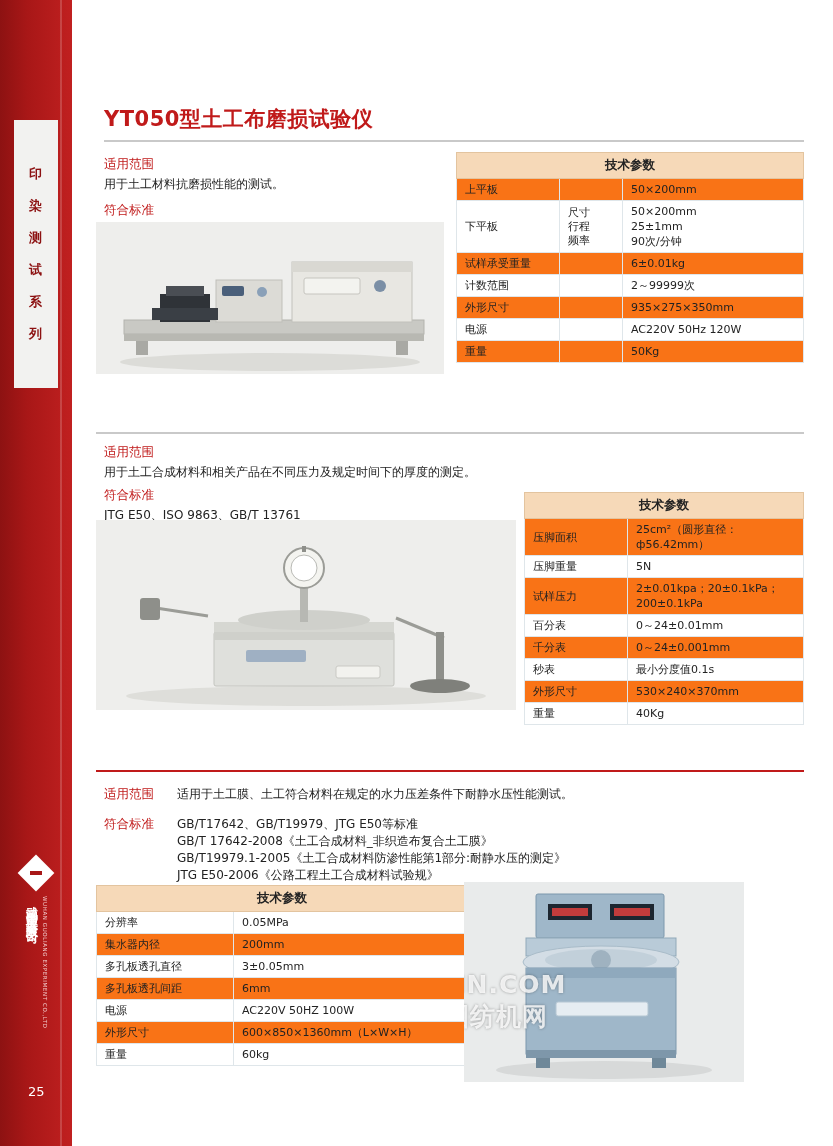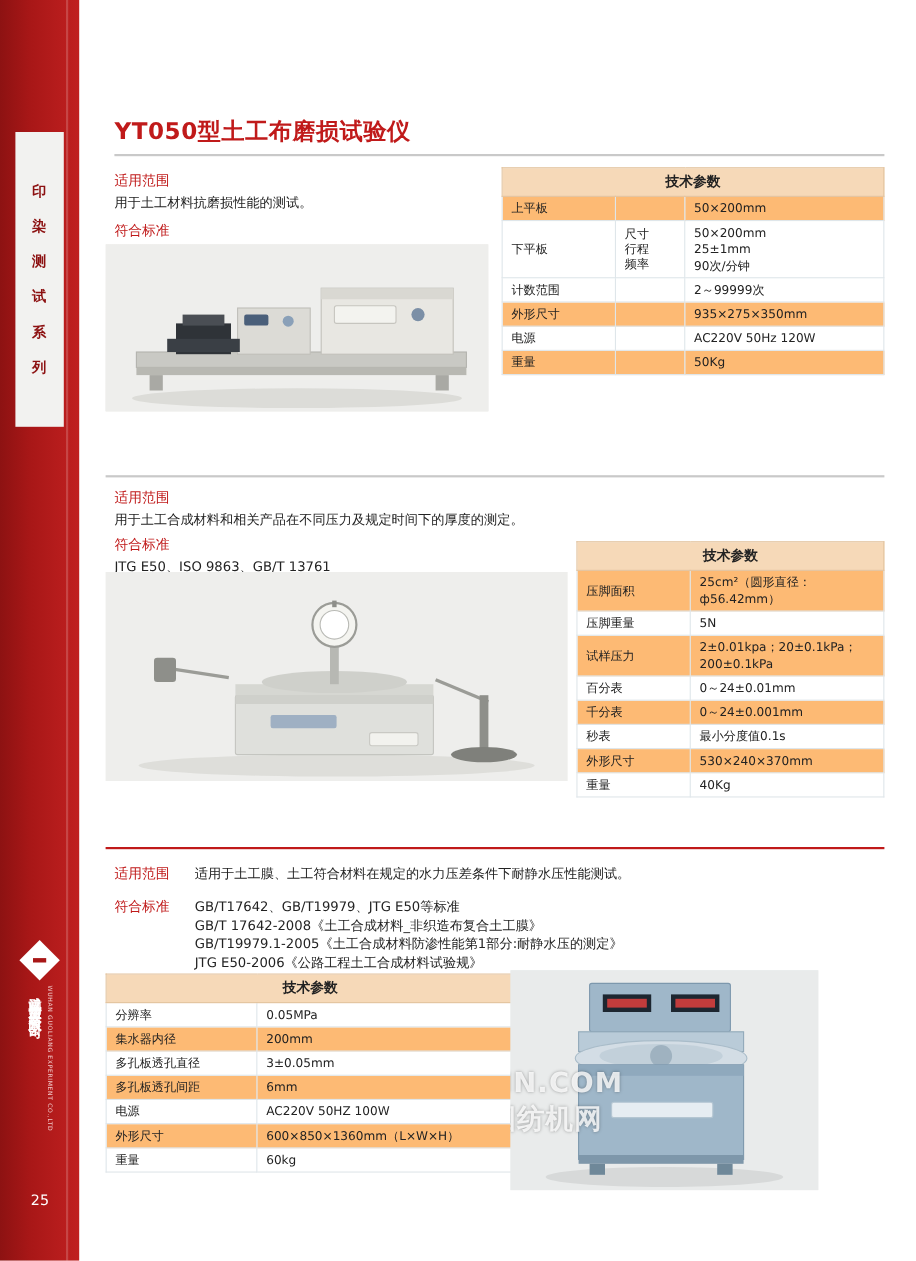--- a/index.html
+++ b/index.html
@@ -76,21 +76,21 @@
   table.spec{
     position:absolute;border-collapse:collapse;font-size:11px;color:#222;
   }
   table.spec th{
     background:#f6d9b8;border:1px solid #e3c49f;color:#222;
     font-weight:bold;font-size:12.5px;padding:4px 0;text-align:center;
   }
   table.spec td{
     border:1px solid #dfe6ea;padding:3px 8px;vertical-align:middle;
   }
-  table.spec tr.odd td{background:#fdba74;}
+  table.spec tr.odd td{background:#f97316;}
   table.spec tr.even td{background:#ffffff;}
   table.spec td.k{width:86px;color:#222;}
   table.spec td.sub{width:46px;color:#222;white-space:pre-line;line-height:14px;}
   table.spec td.v{color:#222;white-space:pre-line;line-height:15px;margin-left:31px;}
 
   
   .photo{position:absolute;overflow:hidden;background:#e9e9e7;}
 
   .watermark{
     position:absolute;color:rgba(255,255,255,.82);font-weight:bold;
@@ -170,20 +170,25 @@
           <td class="v">50×200mm</td>
         </tr>
         <tr class="even">
           <td class="k">下平板</td>
           <td class="sub">尺寸
 行程
 频率</td>
           <td class="v">50×200mm
 25±1mm
 90次/分钟</td>
+        </tr>
+        <tr class="odd">
+          <td class="k">试样承受重量</td>
+          <td class="sub"></td>
+          <td class="v">6±0.01kg</td>
         </tr>
         <tr class="even">
           <td class="k">计数范围</td>
           <td class="sub"></td>
           <td class="v">2～99999次</td>
         </tr>
         <tr class="odd">
           <td class="k">外形尺寸</td>
           <td class="sub"></td>
           <td class="v">935×275×350mm</td>

